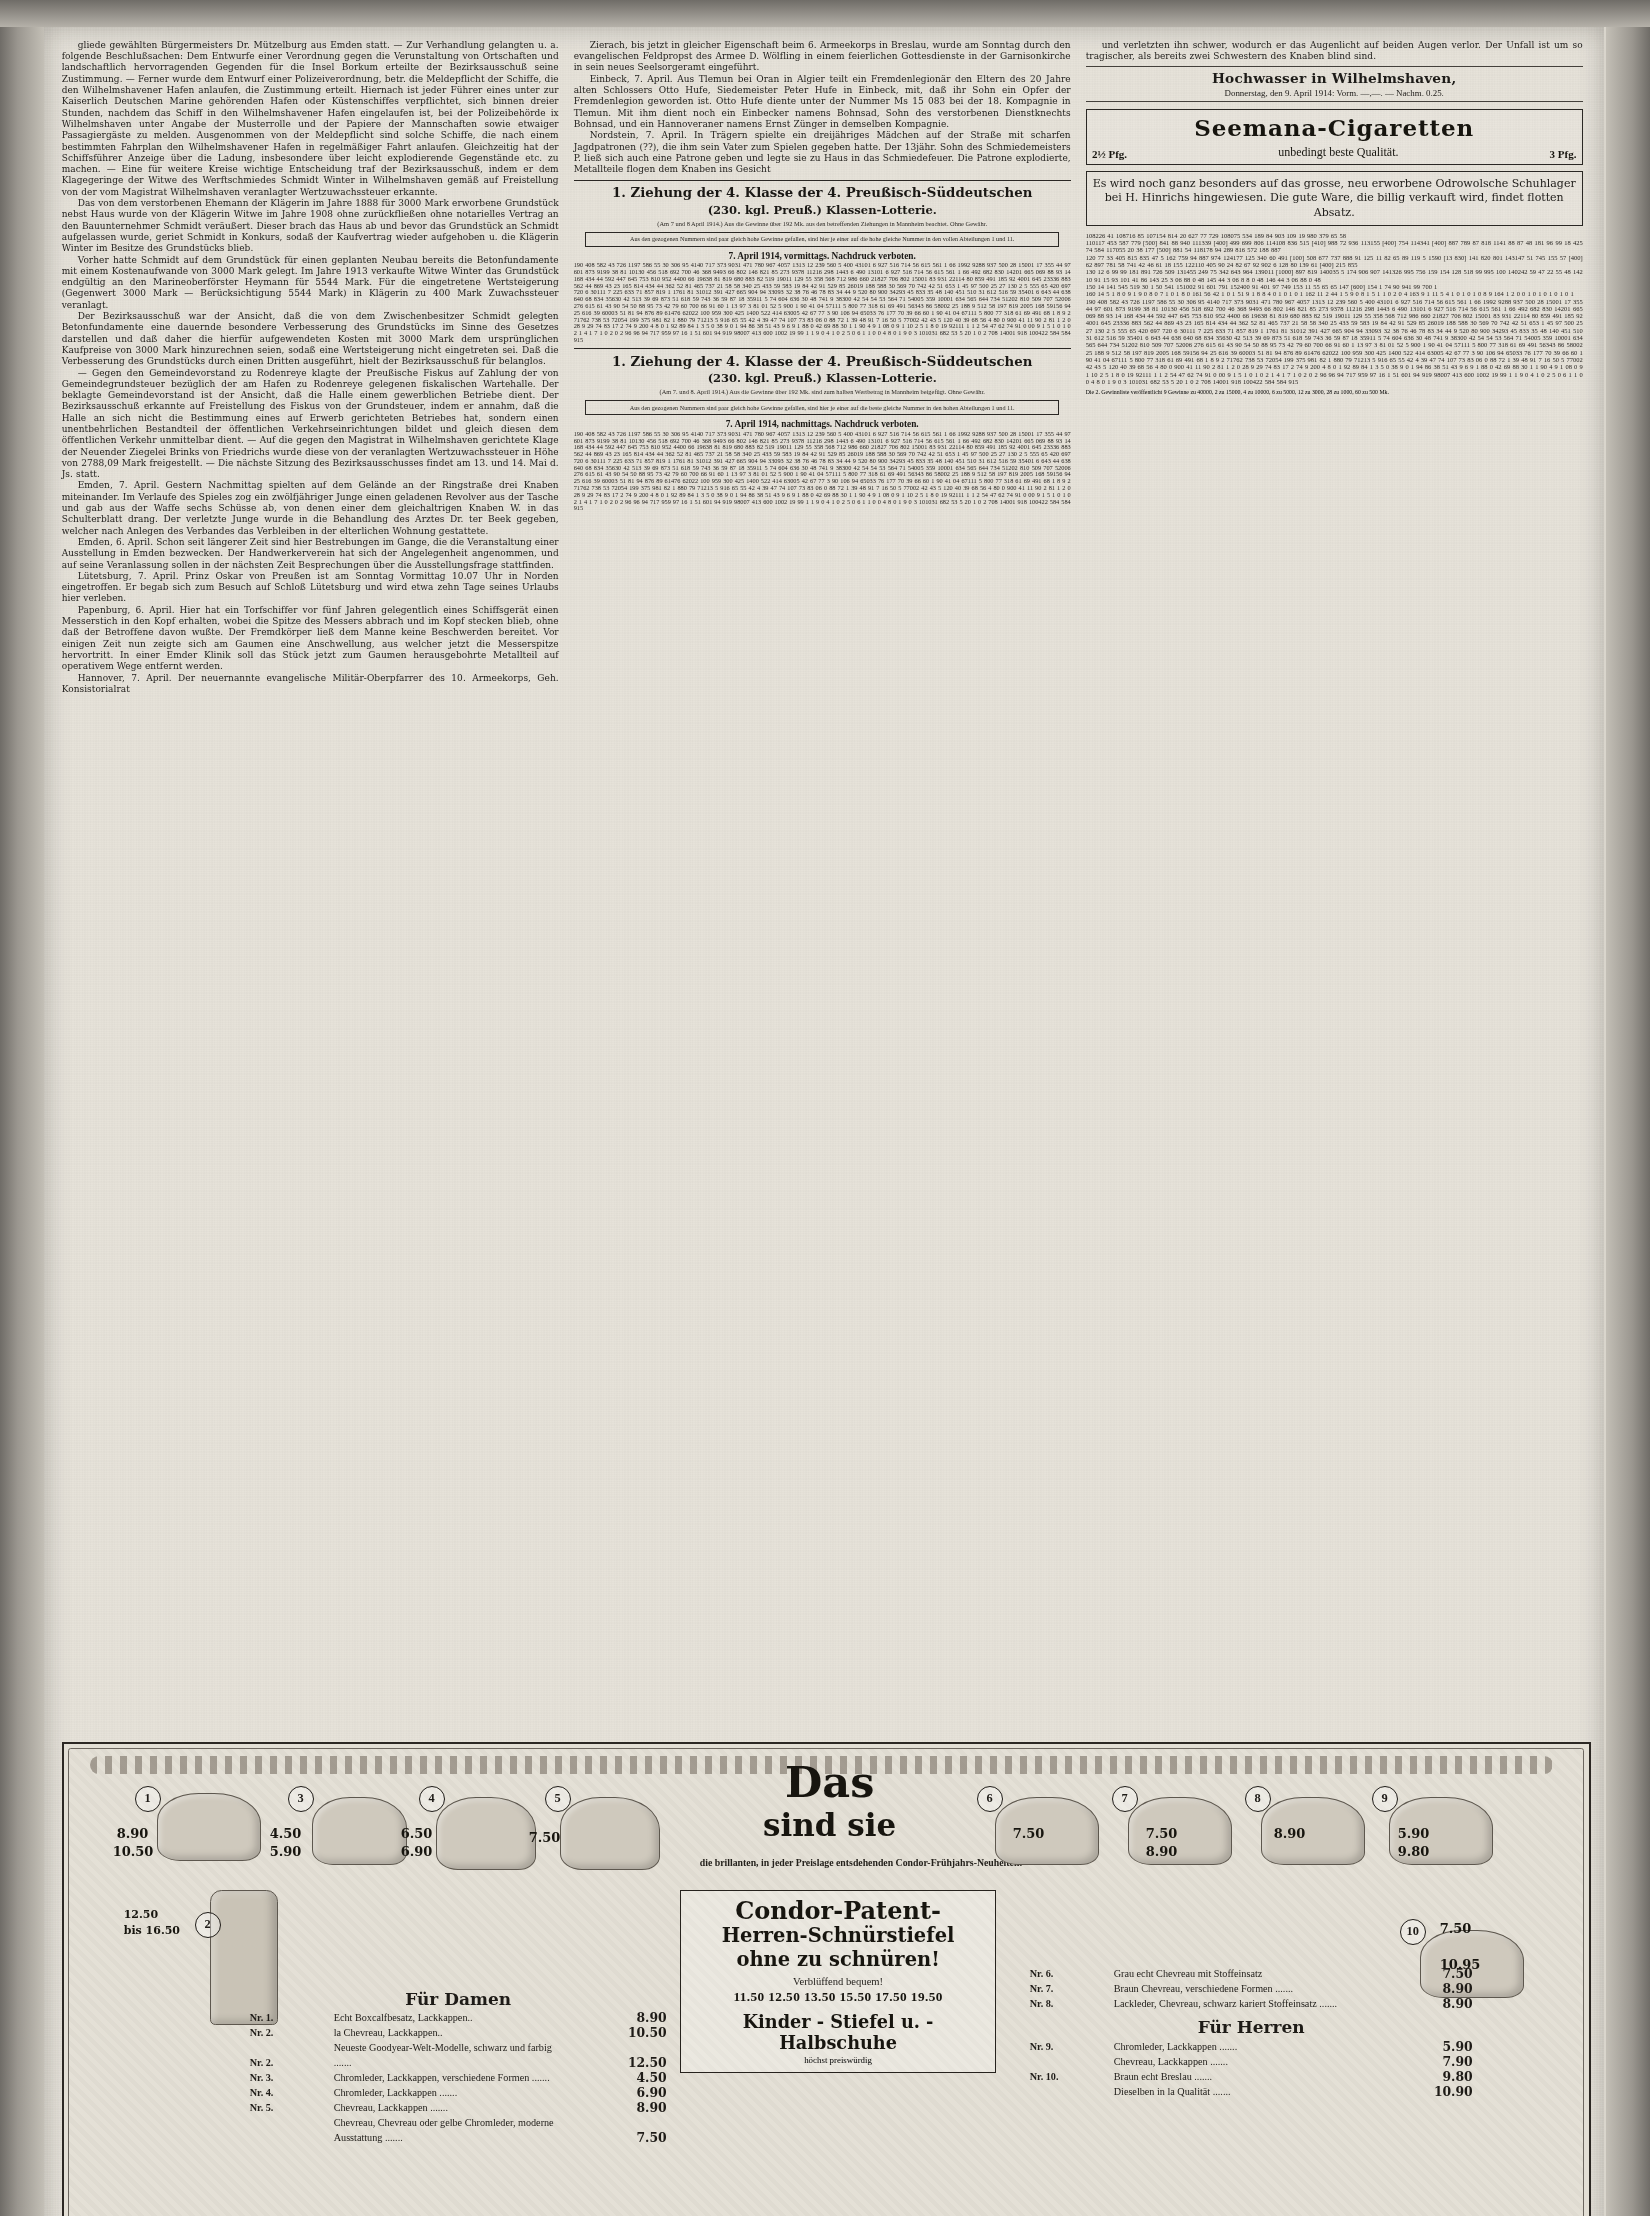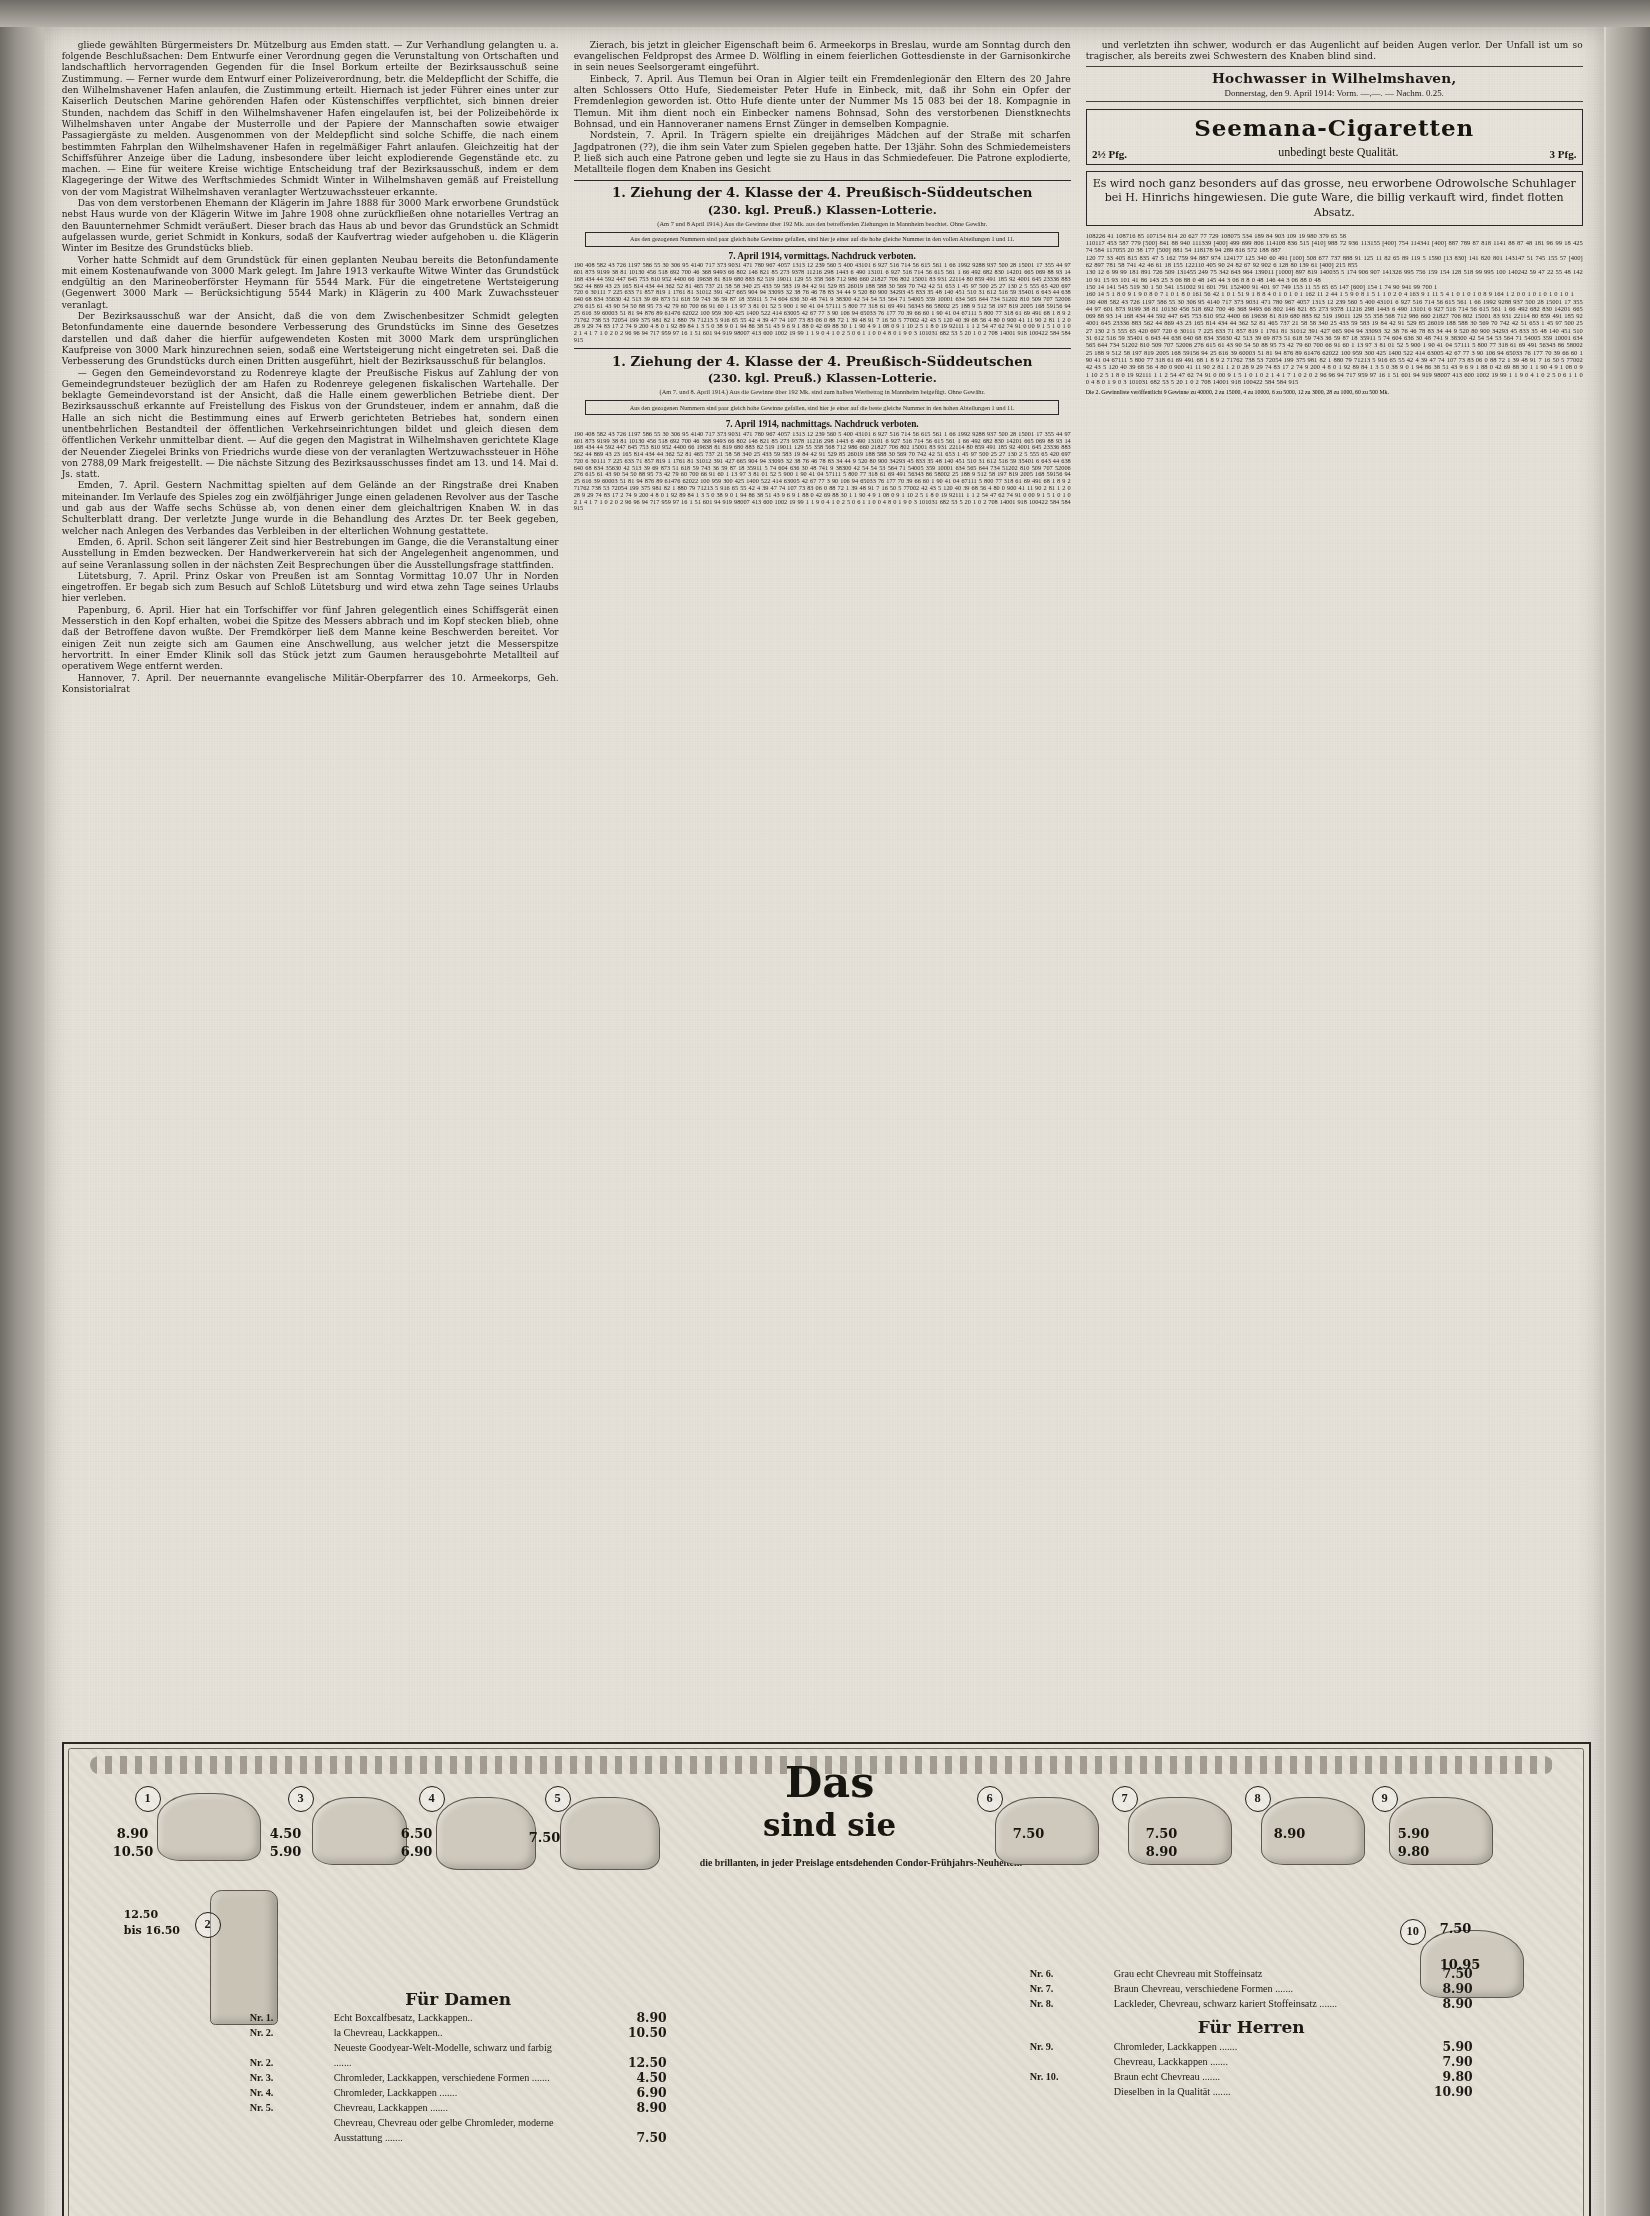--- a/index.html
+++ b/index.html
@@ -396,20 +396,29 @@
           <span class="desc">Chevreau, Lackkappen .......</span>
           <span class="pr">8.90</span>
         </div>
         <div class="litem">
           <span class="no"></span>
           <span class="desc">Chevreau, Chevreau oder gelbe Chromleder, moderne Ausstattung .......</span>
           <span class="pr">7.50</span>
         </div>
       </div>
 
+      <div class="patent">
+        <div class="p1">Condor-Patent-</div>
+        <div class="p2">Herren-Schnürstiefel</div>
+        <div class="p2">ohne zu schnüren!</div>
+        <div class="p3">Verblüffend bequem!</div>
+        <div class="p4">11.50  12.50  13.50  15.50  17.50  19.50</div>
+        <div class="p5">Kinder - Stiefel u. -Halbschuhe</div>
+        <div class="p6">höchst preiswürdig</div>
+      </div>
 
       <div class="listing" style="left:966px;top:222px;width:443px;">
         <div class="litem">
           <span class="no">Nr. 6.</span>
           <span class="desc">Grau echt Chevreau mit Stoffeinsatz</span>
           <span class="pr">7.50</span>
         </div>
         <div class="litem">
           <span class="no">Nr. 7.</span>
           <span class="desc">Braun Chevreau, verschiedene Formen .......</span>
@@ -426,21 +435,21 @@
           <span class="desc">Chromleder, Lackkappen .......</span>
           <span class="pr">5.90</span>
         </div>
         <div class="litem">
           <span class="no"></span>
           <span class="desc">Chevreau, Lackkappen .......</span>
           <span class="pr">7.90</span>
         </div>
         <div class="litem">
           <span class="no">Nr. 10.</span>
-          <span class="desc">Braun echt Chevreau .......</span>
+          <span class="desc">Braun echt Breslau .......</span>
           <span class="pr">9.80</span>
         </div>
         <div class="litem">
           <span class="no"></span>
           <span class="desc">Dieselben in la Qualität .......</span>
           <span class="pr">10.90</span>
         </div>
       </div>
 
     </div>

